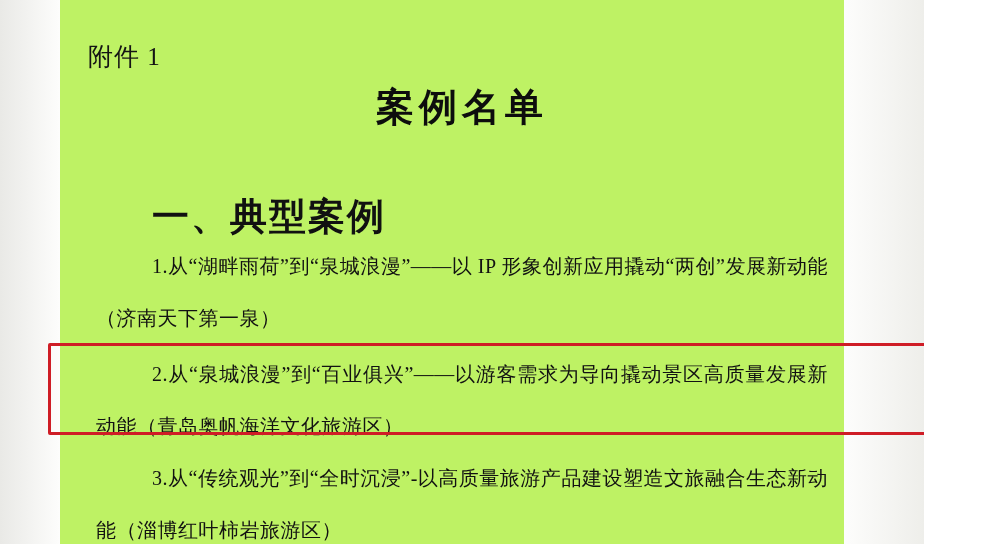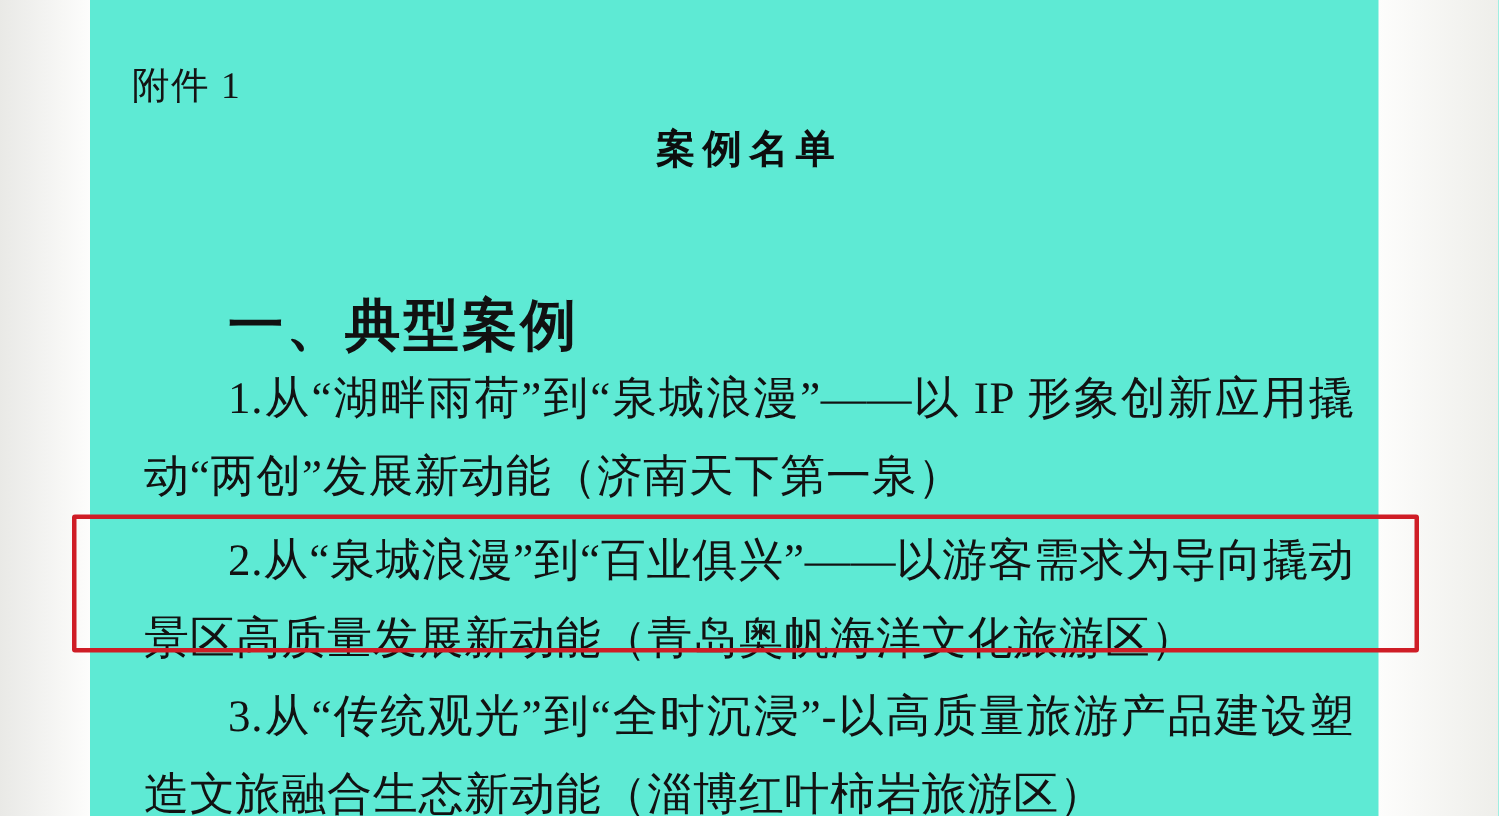--- a/index.html
+++ b/index.html
@@ -9,23 +9,23 @@
   body {
     width: 999px;
     height: 544px;
     background: #ffffff;
     font-family: "Liberation Serif", "DejaVu Serif", serif;
     color: #111111;
     overflow: hidden;
   }
   .page {
     position: relative;
-    width: 999px;
+    width: 924px;
     height: 544px;
-    background: #5eead4;
+    background: #bef264;
     overflow: hidden;
   }
   
   .page::before {
     content: "";
     position: absolute;
     left: 0; top: 0;
     width: 60px; height: 544px;
     background: linear-gradient(to right, #e9e9e6 0%, #fdfdfc 100%);
     pointer-events: none;
@@ -50,40 +50,40 @@
     font-size: 25px;
     letter-spacing: 1px;
     color: #141414;
   }
   .doc-title {
     position: absolute;
     left: 0;
     right: 0;
     top: 82px;
     text-align: center;
-    font-size: 26px;
+    font-size: 38px;
     font-weight: bold;
     letter-spacing: 5px;
     color: #0d0d0d;
     font-family: "Liberation Serif", "DejaVu Serif", serif;
   }
   .section-heading {
     position: absolute;
     left: 152px;
     top: 192px;
     font-size: 37px;
     font-weight: bold;
     letter-spacing: 2px;
     color: #111111;
   }
   .body-block {
     position: absolute;
     left: 96px;
     right: 96px;
-    font-size: 30px;
+    font-size: 20px;
     line-height: 52px;
     letter-spacing: 0.5px;
     color: #121212;
     text-align: justify;
   }
   .indent {
     display: inline-block;
     width: 56px;
   }
   .item-1 { top: 240px; }

